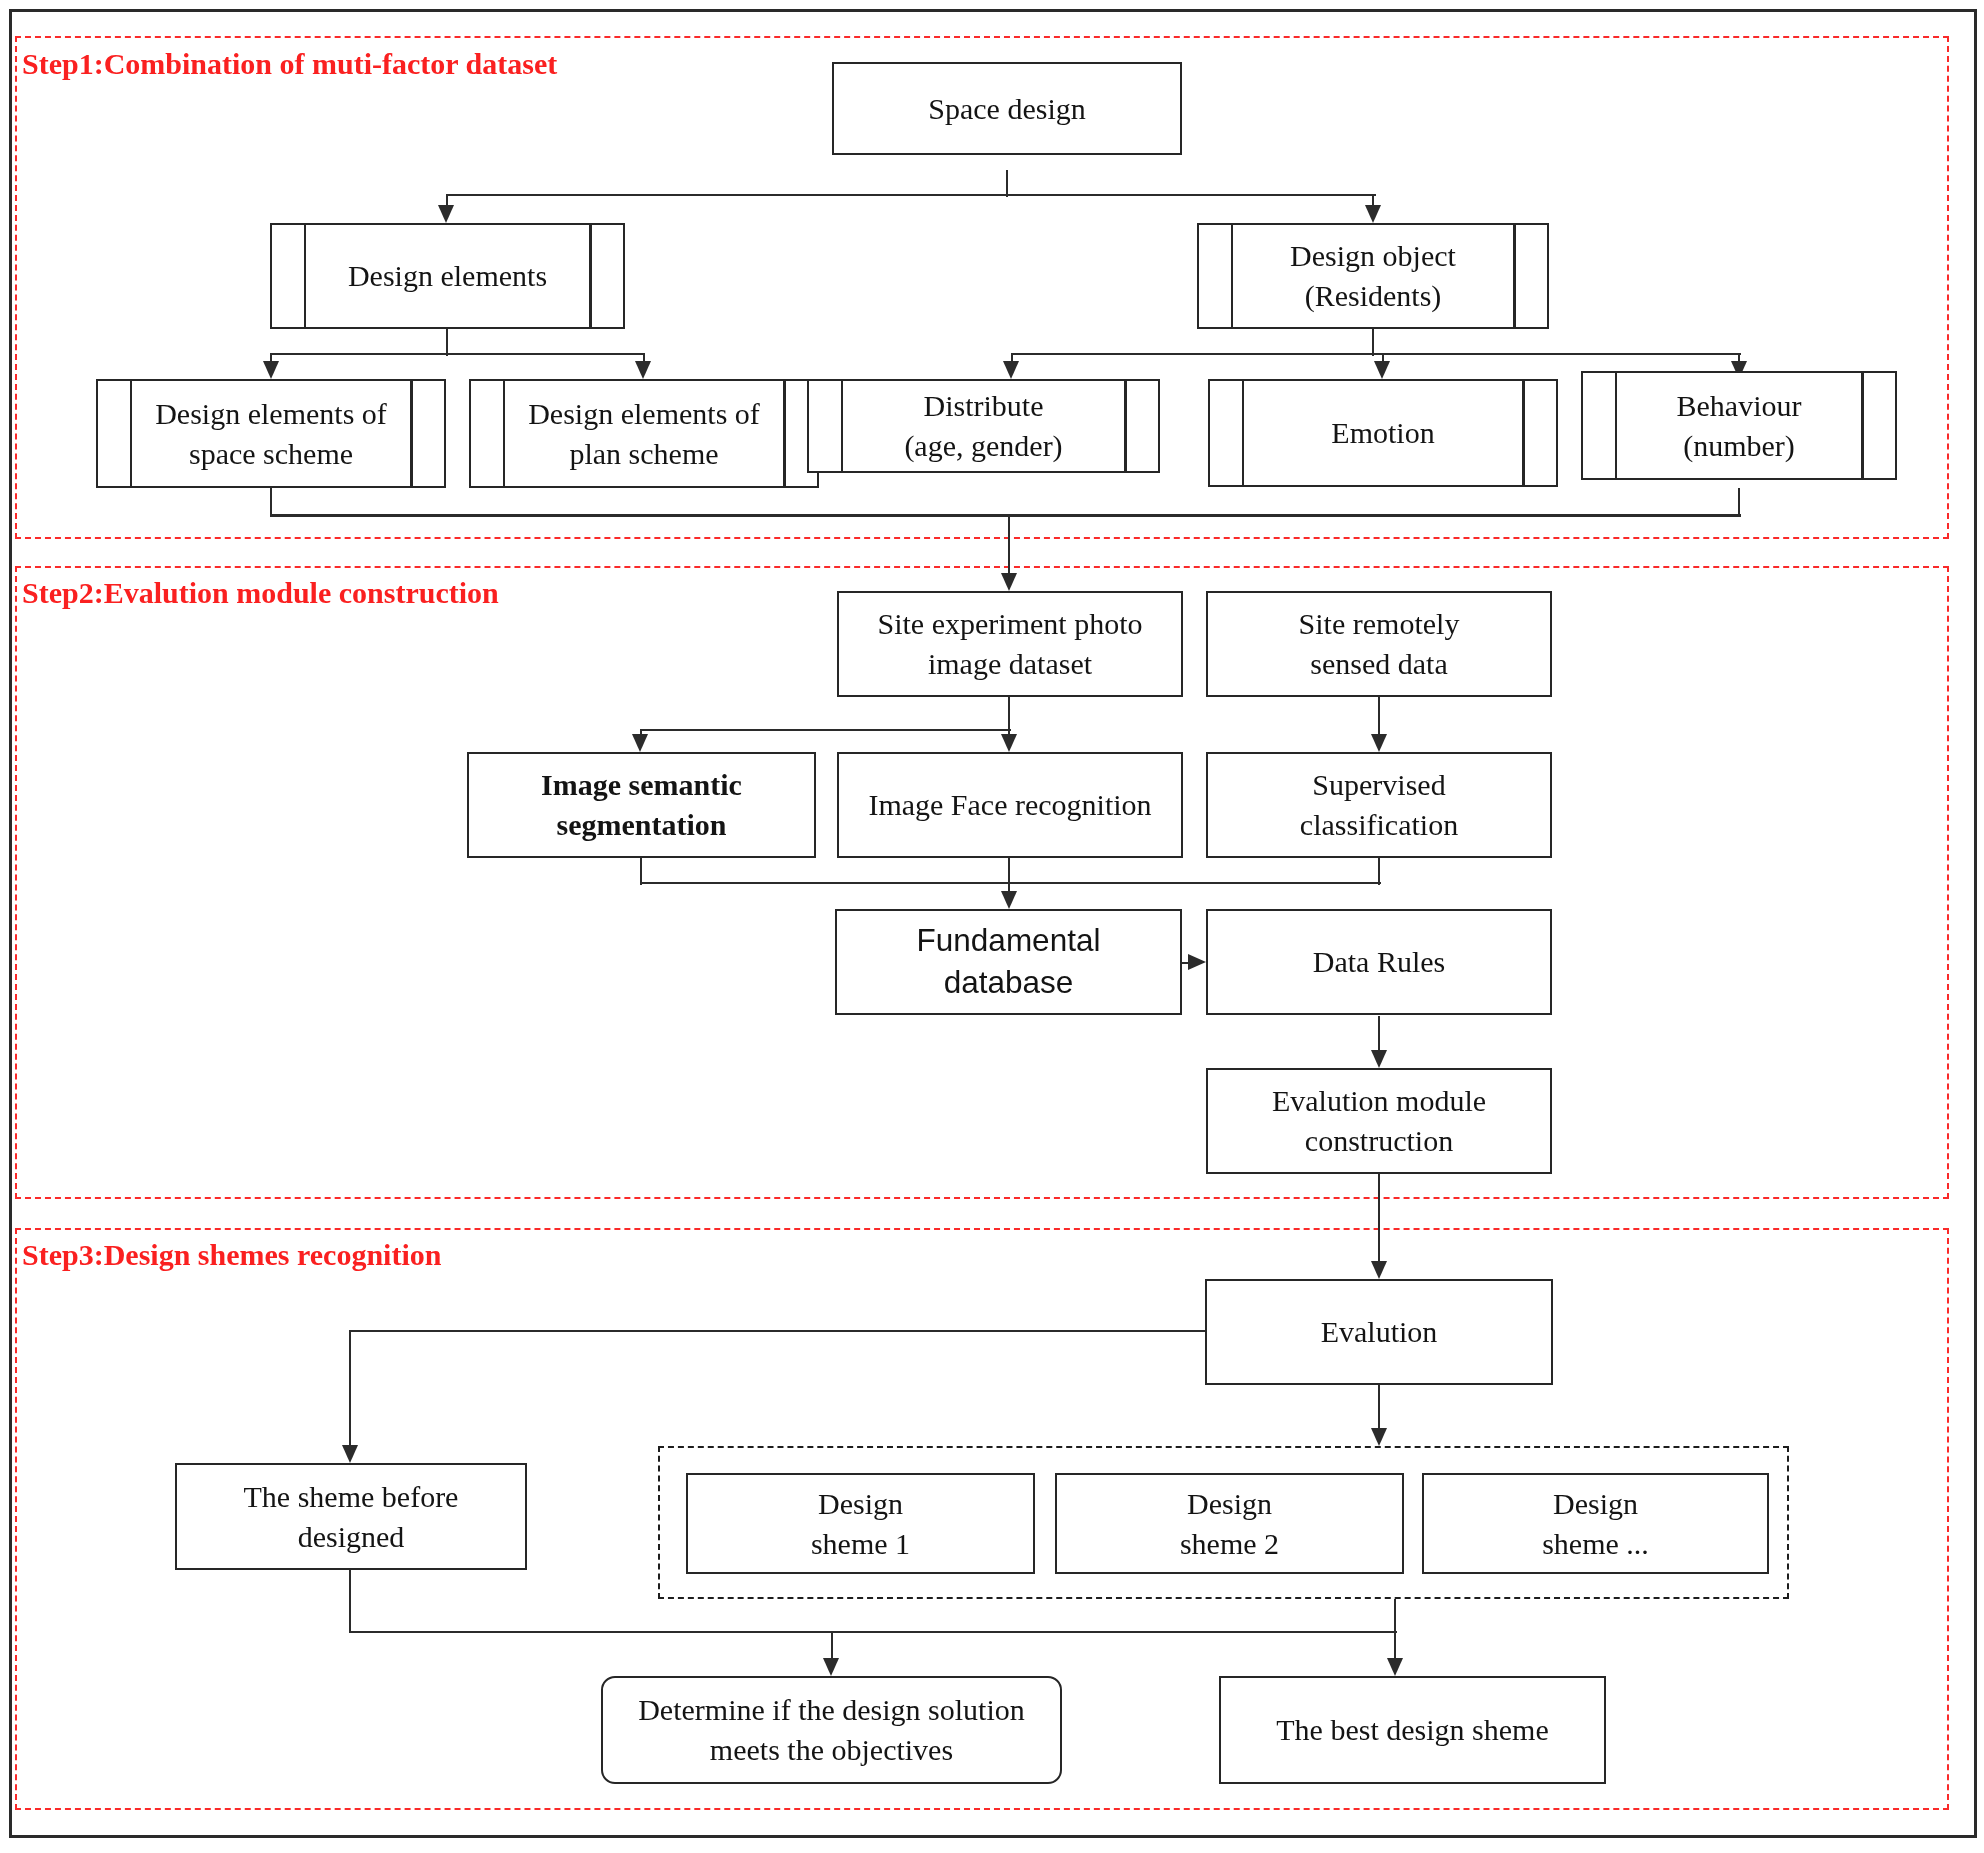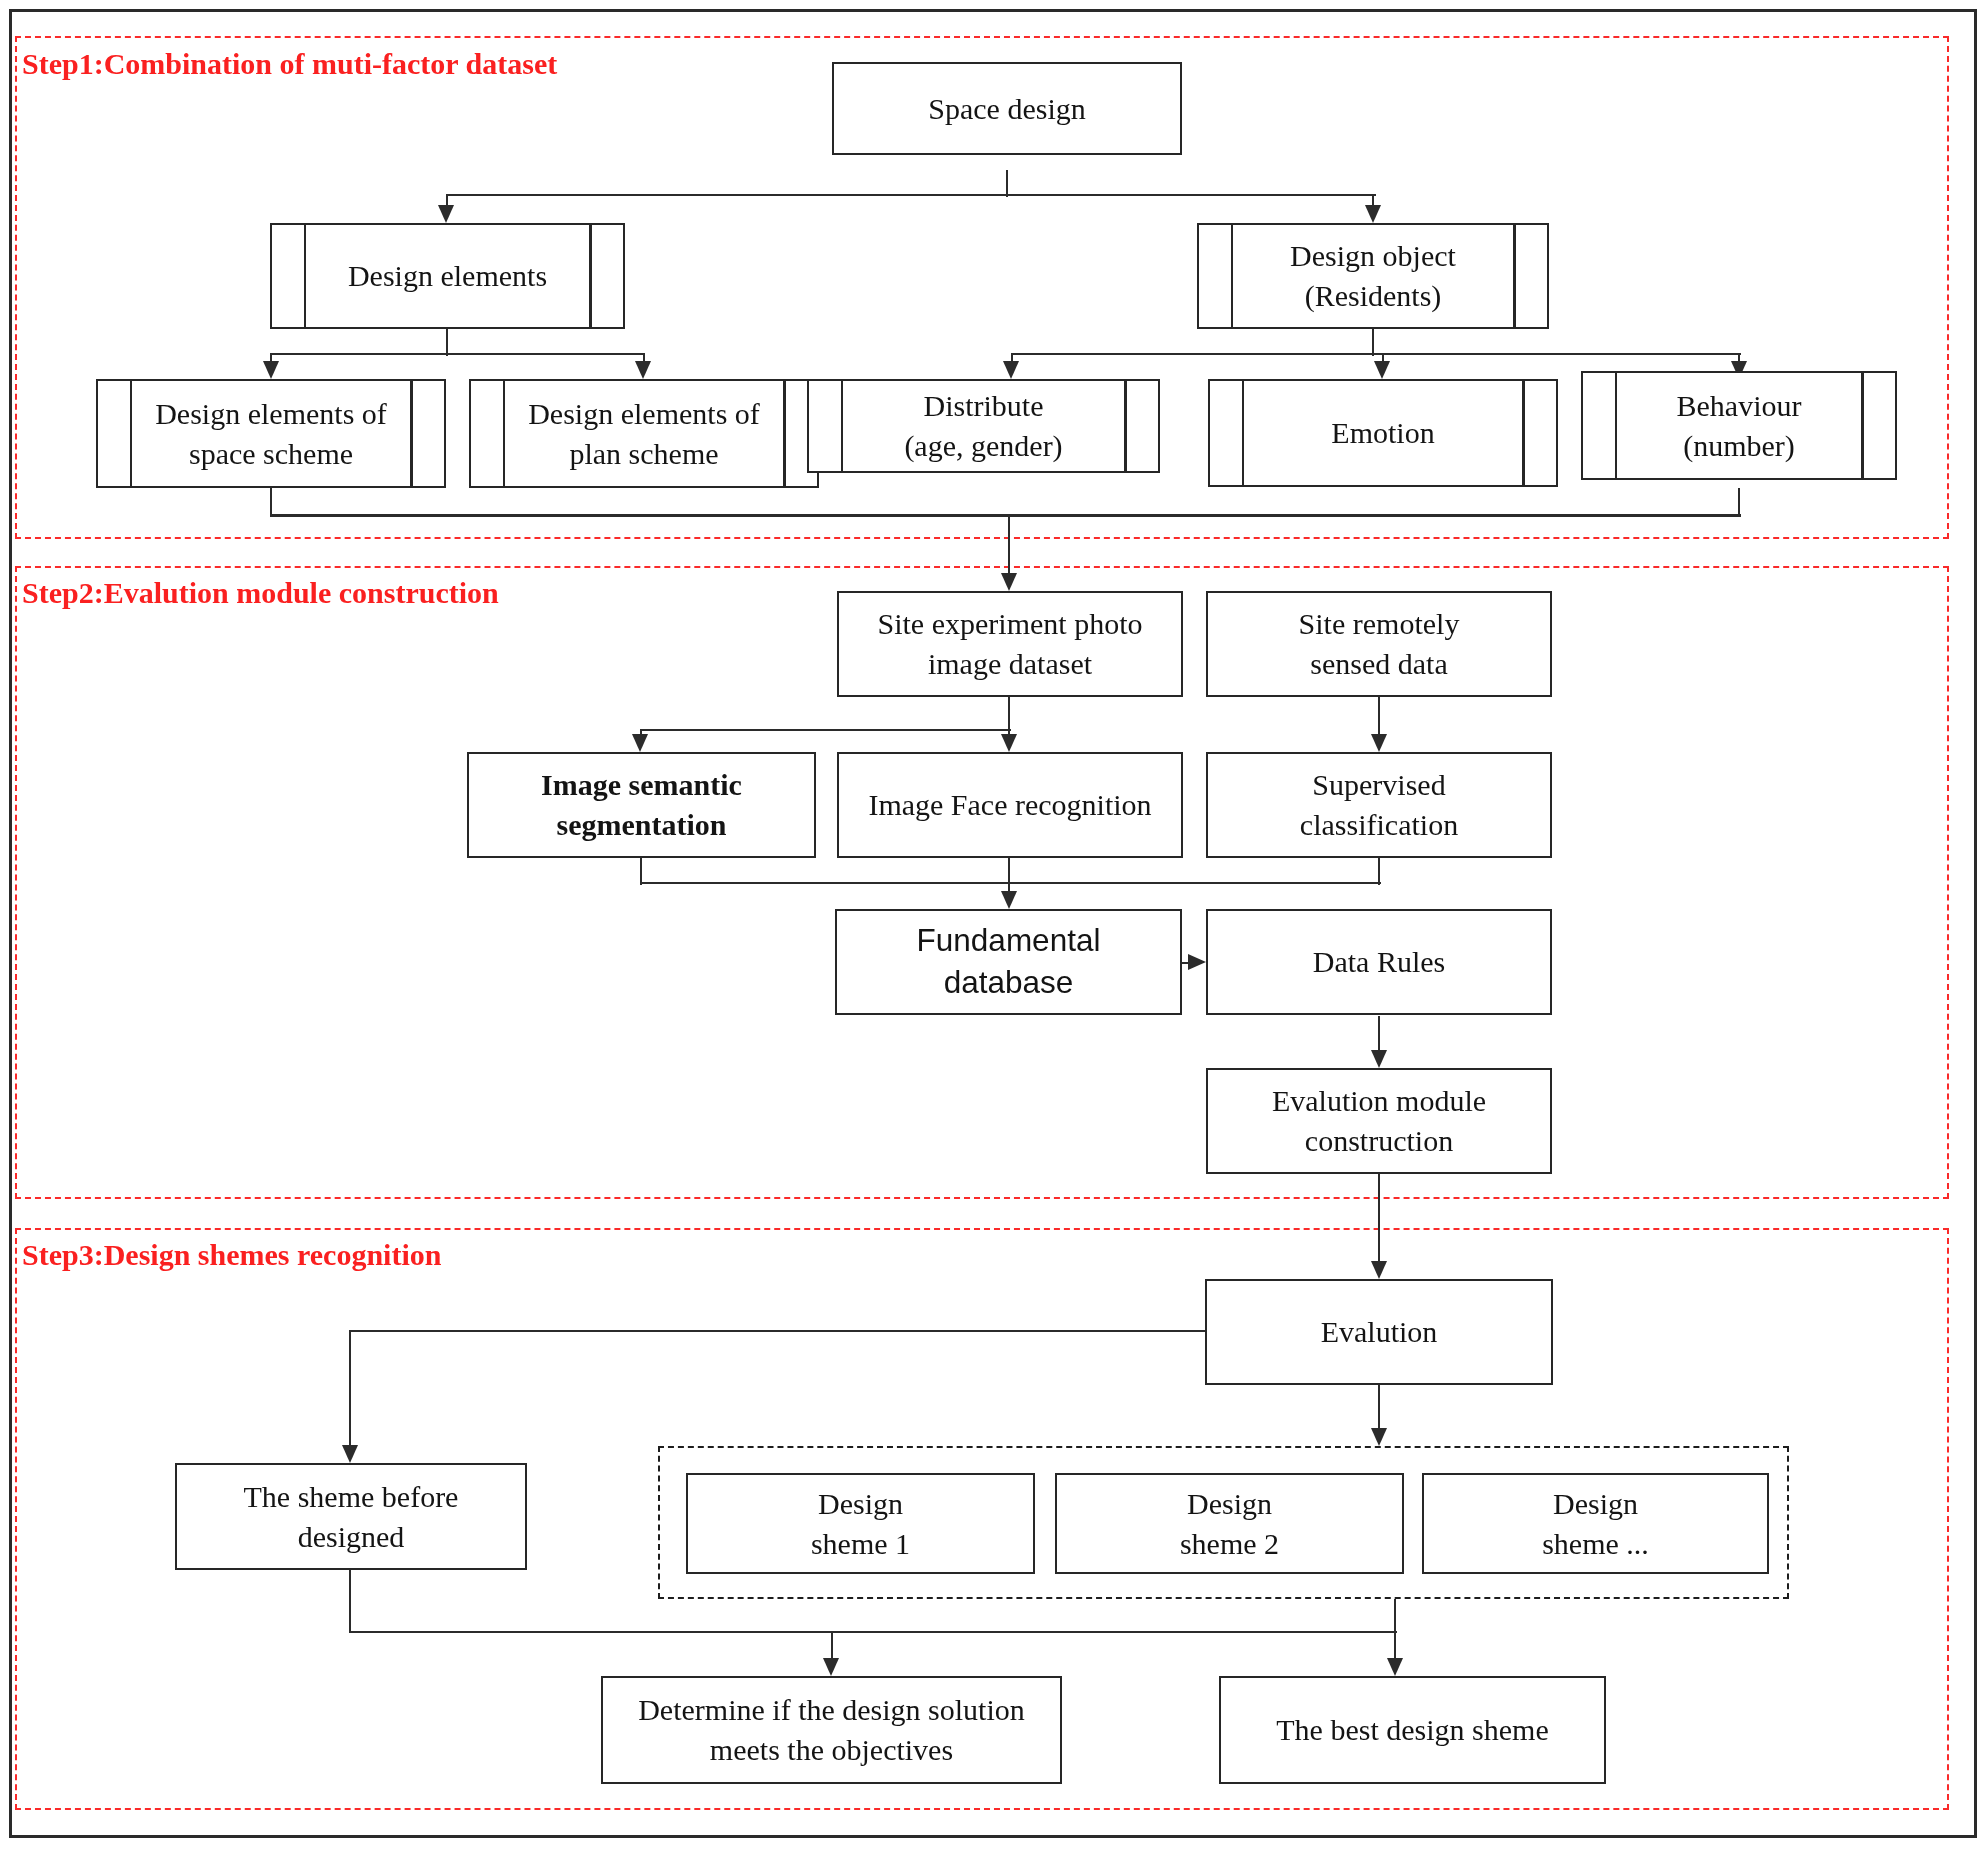--- a/index.html
+++ b/index.html
@@ -133,16 +133,16 @@
 designed</div>
 
 <div class="group" style="left:658px;top:1446px;width:1131px;height:153px;"></div>
 <div class="box" style="left:686px;top:1473px;width:349px;height:101px;">Design
 sheme 1</div>
 <div class="box" style="left:1055px;top:1473px;width:349px;height:101px;">Design
 sheme 2</div>
 <div class="box" style="left:1422px;top:1473px;width:347px;height:101px;">Design
 sheme ...</div>
 
-<div class="box" style="left:601px;top:1676px;width:461px;height:108px;">Determine if the design solution
+<div class="box" style="left:601px;top:1676px;width:461px;height:108px;border-radius:14px;">Determine if the design solution
 meets the objectives</div>
 <div class="box" style="left:1219px;top:1676px;width:387px;height:108px;">The best design sheme</div>
 
 
 </body></html>

